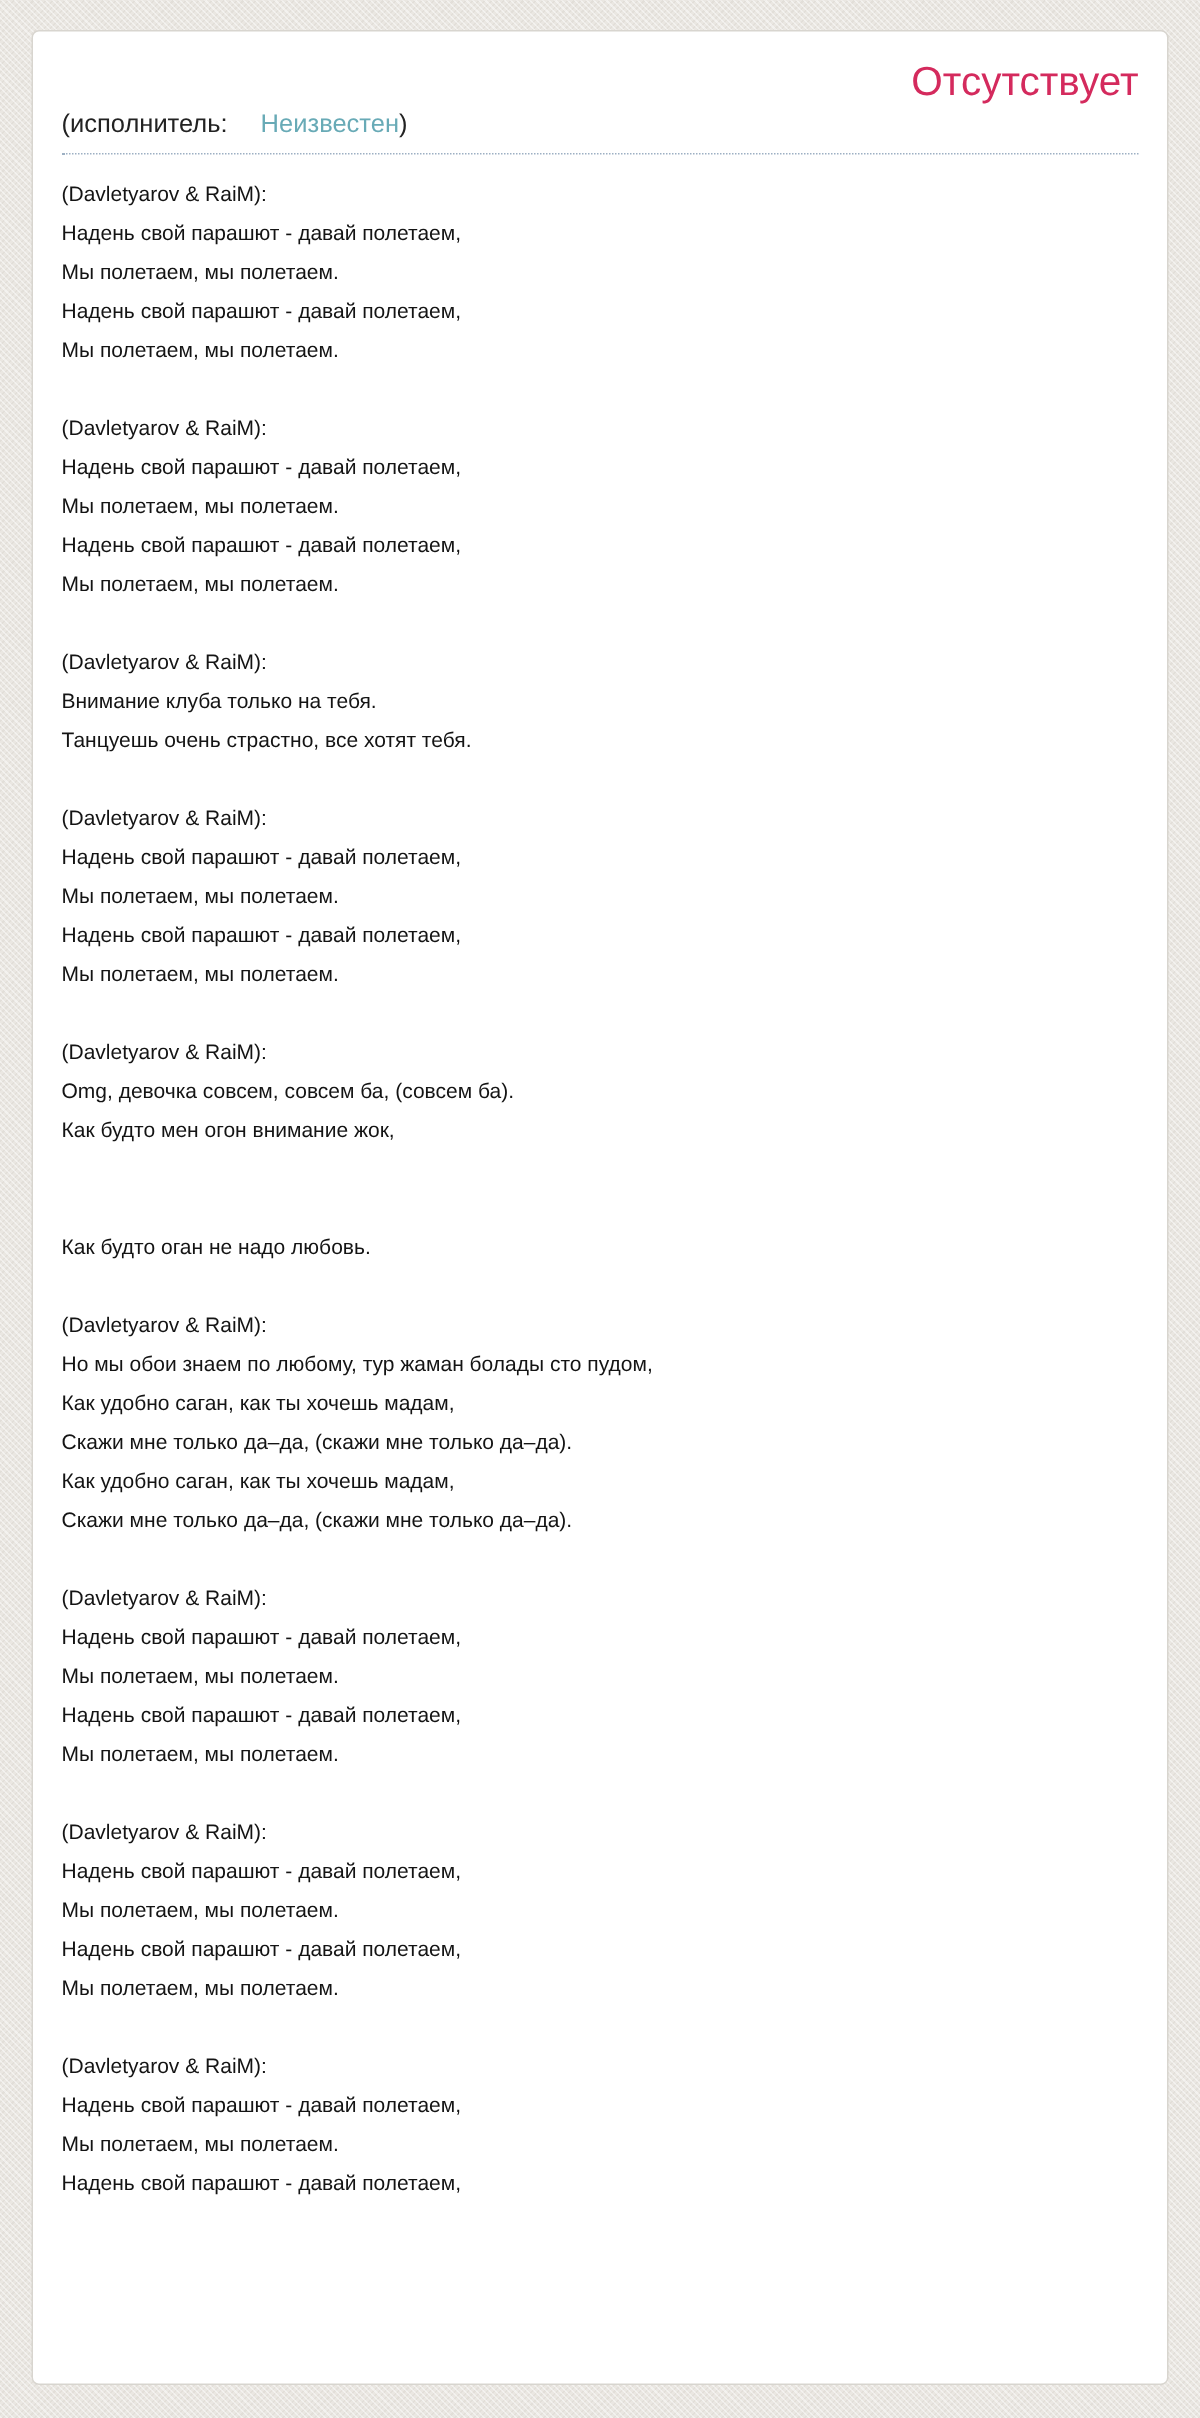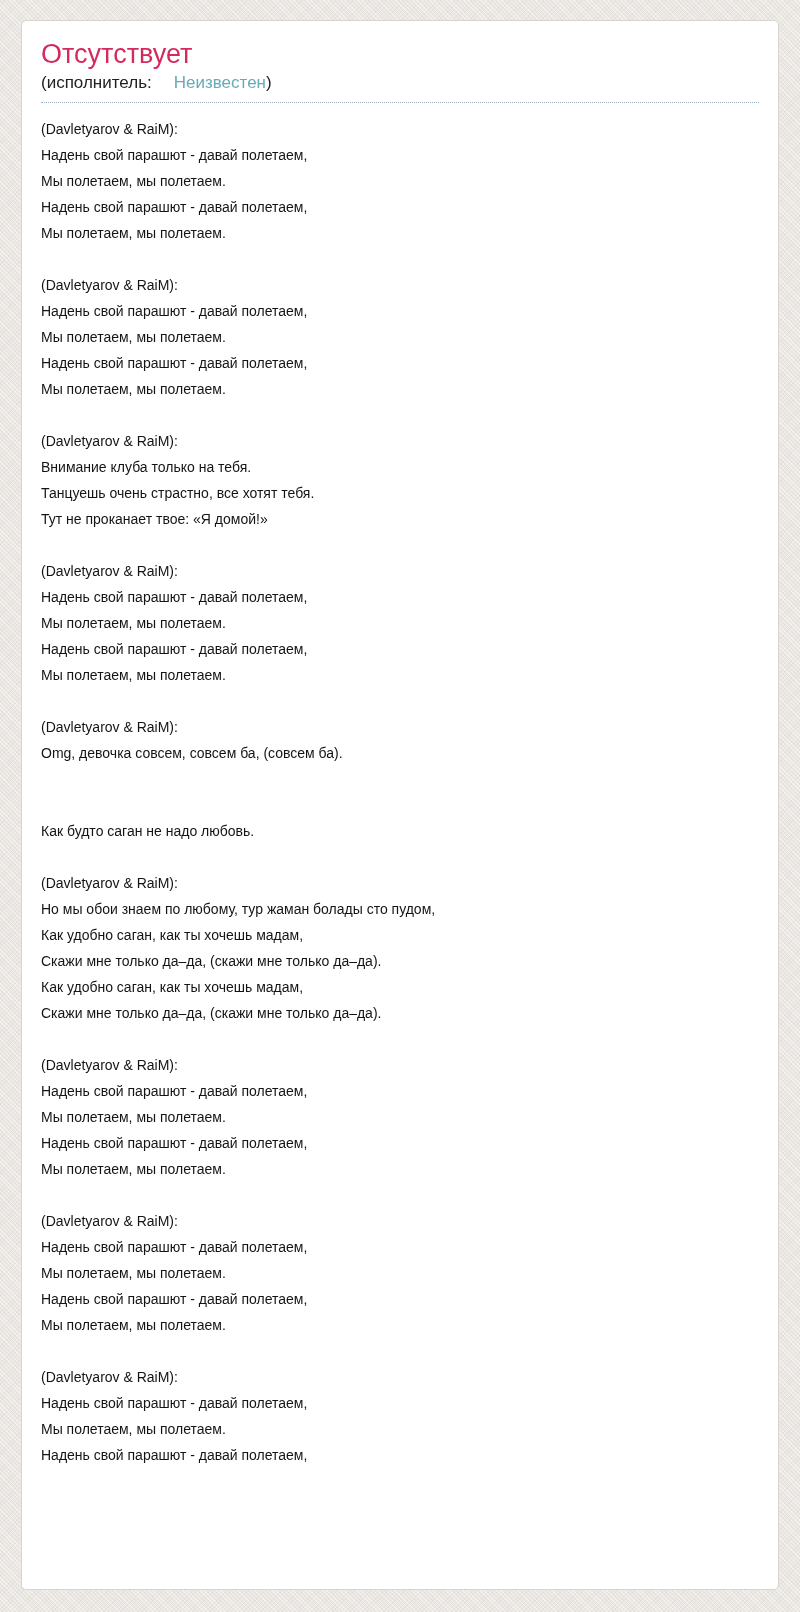--- a/index.html
+++ b/index.html
@@ -27,20 +27,21 @@
     border: 1px solid #d8d5cf;
     border-radius: 5px;
     padding: 17px 19px 24px 19px;
   }
   .page-title {
     margin: 0 0 3px 0;
     font-size: 27px;
     line-height: 32px;
     font-weight: 400;
     color: #d42a5d;
+    text-align: right;
   }
   .subtitle {
     display: block;
     font-size: 17px;
     line-height: 20px;
     color: #222222;
     padding-bottom: 9px;
     border-bottom: 1px dotted #9db0c3;
   }
   .artist-link {
@@ -84,35 +85,35 @@
         <div class="line">(Davletyarov &amp; RaiM):</div>
         <div class="line">Надень свой парашют - давай полетаем,</div>
         <div class="line">Мы полетаем, мы полетаем.</div>
         <div class="line">Надень свой парашют - давай полетаем,</div>
         <div class="line">Мы полетаем, мы полетаем.</div>
       </div>
       <div class="stanza">
         <div class="line">(Davletyarov &amp; RaiM):</div>
         <div class="line">Внимание клуба только на тебя.</div>
         <div class="line">Танцуешь очень страстно, все хотят тебя.</div>
-        <div class="line">Тут не проканает твое: «Я домой!»</div>
       </div>
       <div class="stanza">
         <div class="line">(Davletyarov &amp; RaiM):</div>
         <div class="line">Надень свой парашют - давай полетаем,</div>
         <div class="line">Мы полетаем, мы полетаем.</div>
         <div class="line">Надень свой парашют - давай полетаем,</div>
         <div class="line">Мы полетаем, мы полетаем.</div>
       </div>
       <div class="stanza">
         <div class="line">(Davletyarov &amp; RaiM):</div>
         <div class="line">Omg, девочка совсем, совсем ба, (совсем ба).</div>
+        <div class="line">Как будто мен огон внимание жок,</div>
         <div class="line"></div>
         <div class="line"></div>
-        <div class="line">Как будто саган не надо любовь.</div>
+        <div class="line">Как будто оган не надо любовь.</div>
       </div>
       <div class="stanza">
         <div class="line">(Davletyarov &amp; RaiM):</div>
         <div class="line">Но мы обои знаем по любому, тур жаман болады сто пудом,</div>
         <div class="line">Как удобно саган, как ты хочешь мадам,</div>
         <div class="line">Скажи мне только да–да, (скажи мне только да–да).</div>
         <div class="line">Как удобно саган, как ты хочешь мадам,</div>
         <div class="line">Скажи мне только да–да, (скажи мне только да–да).</div>
       </div>
       <div class="stanza">

